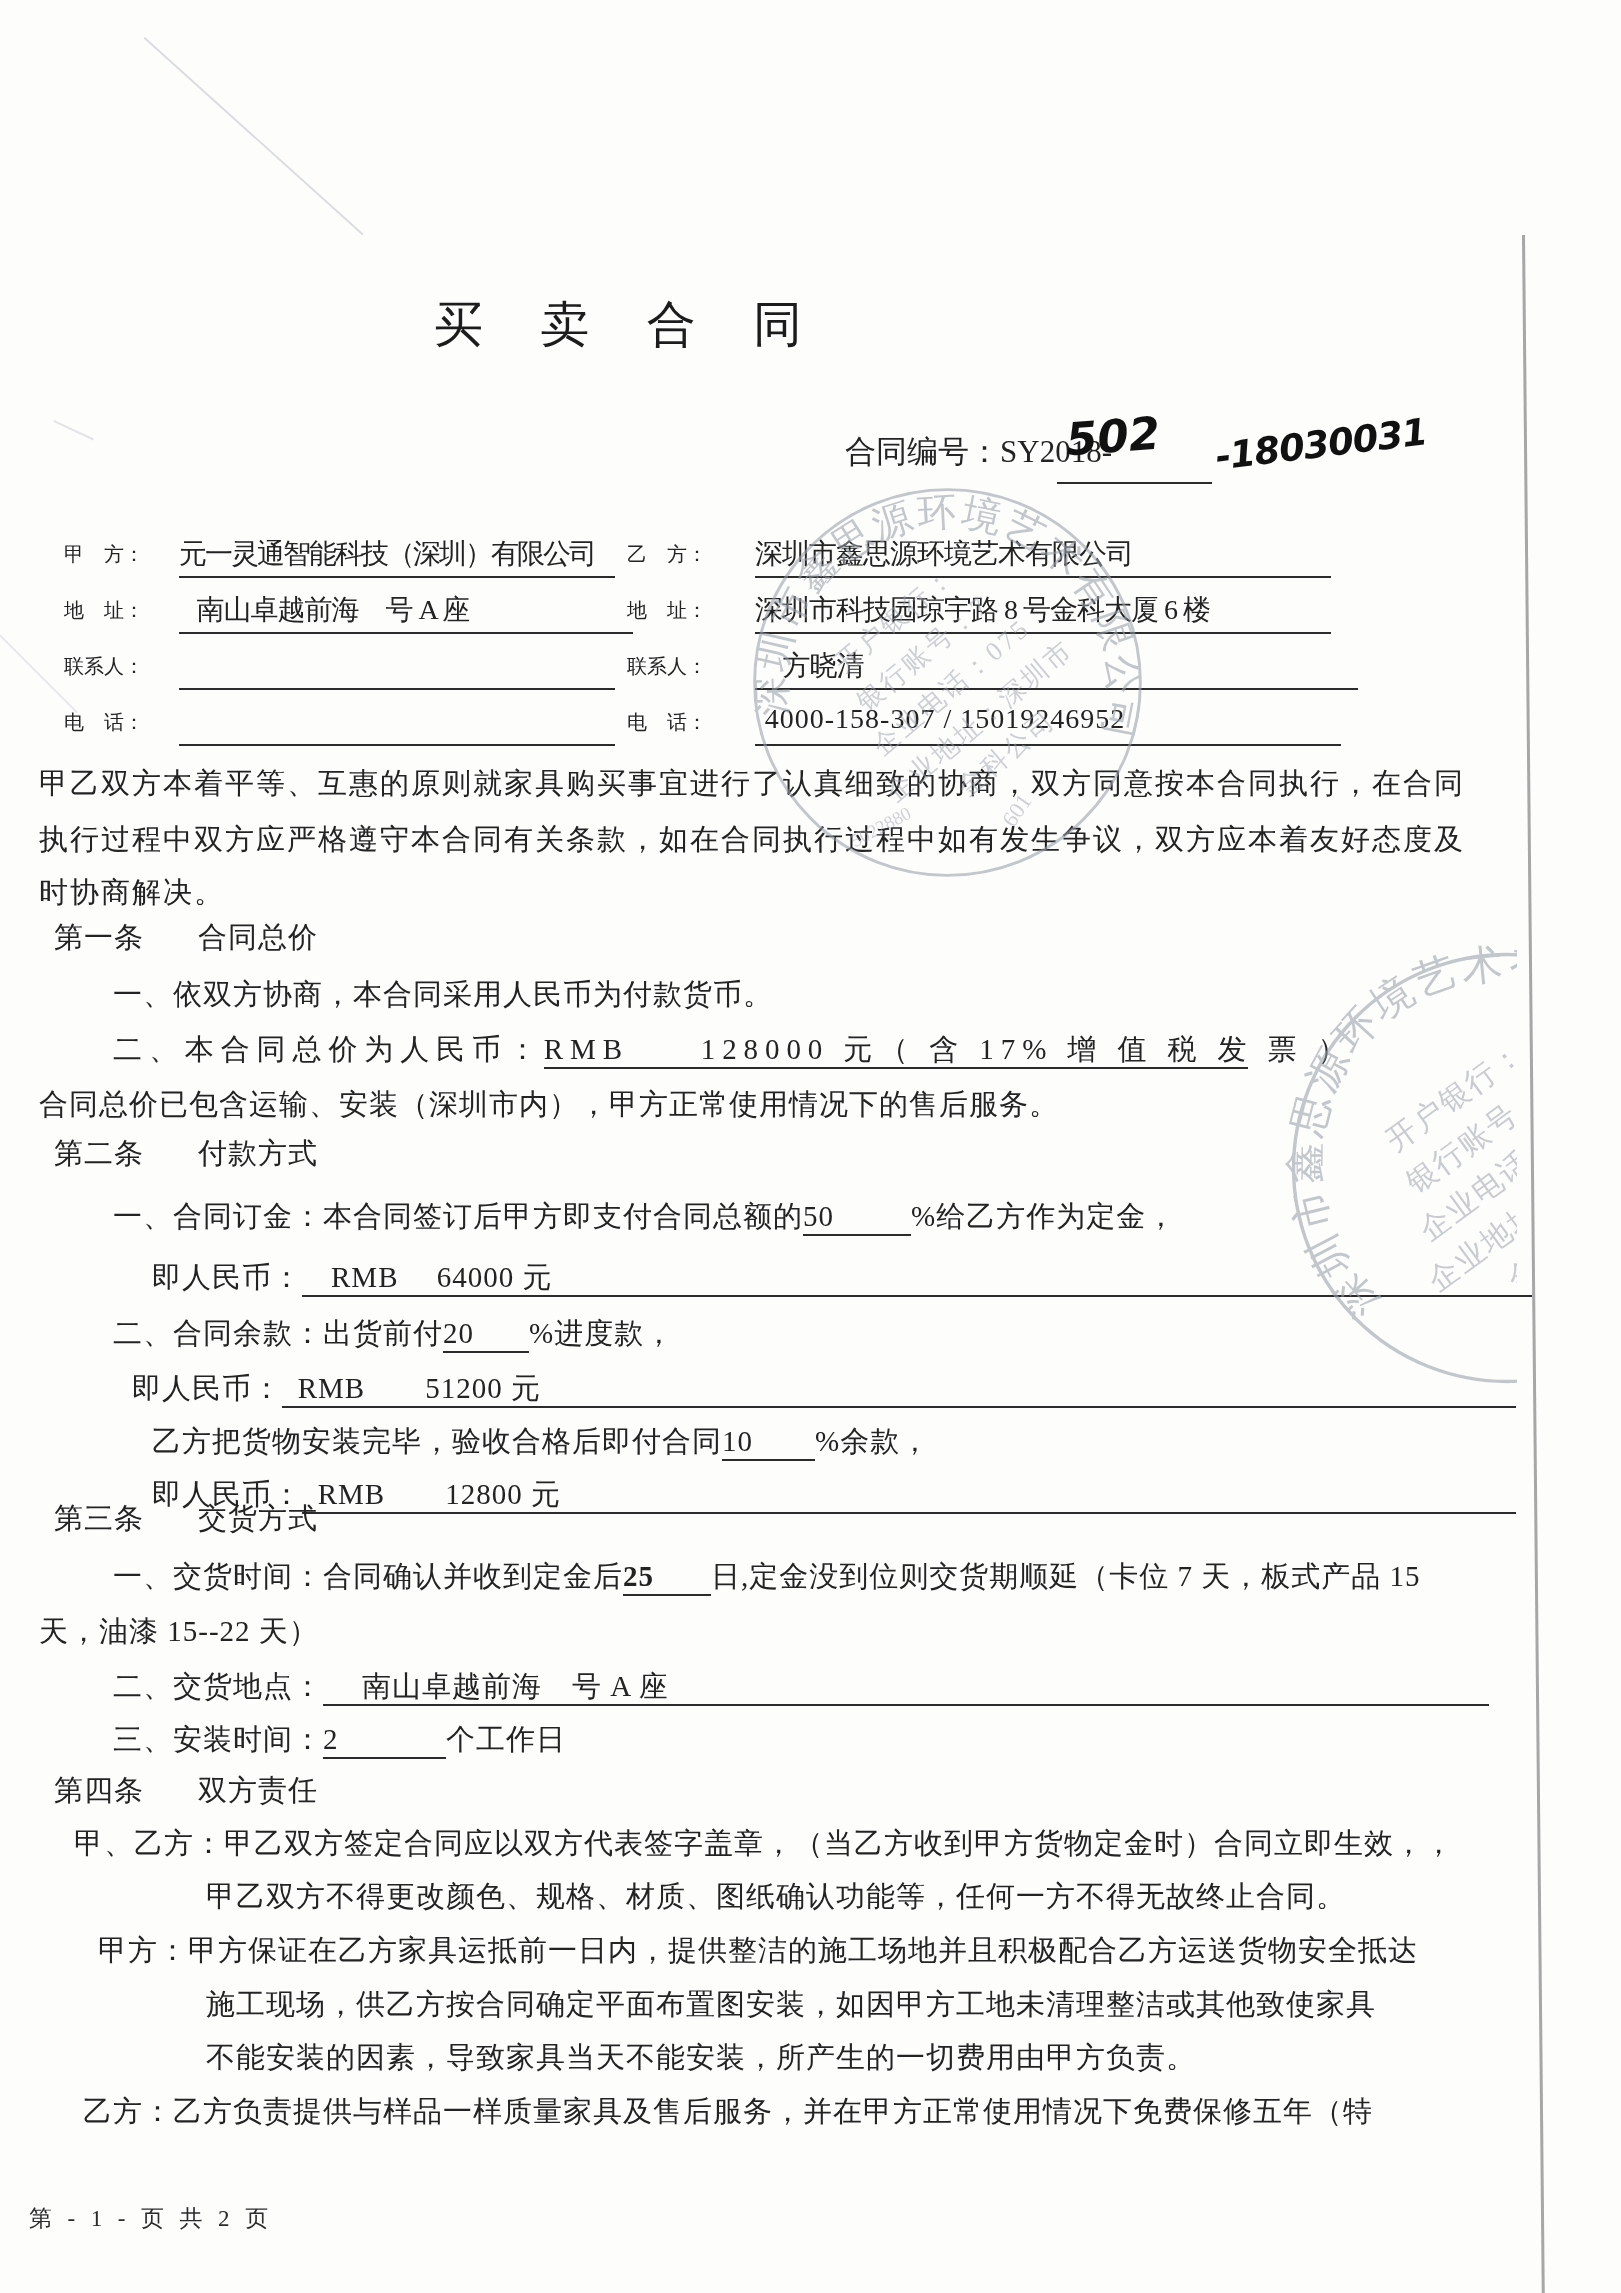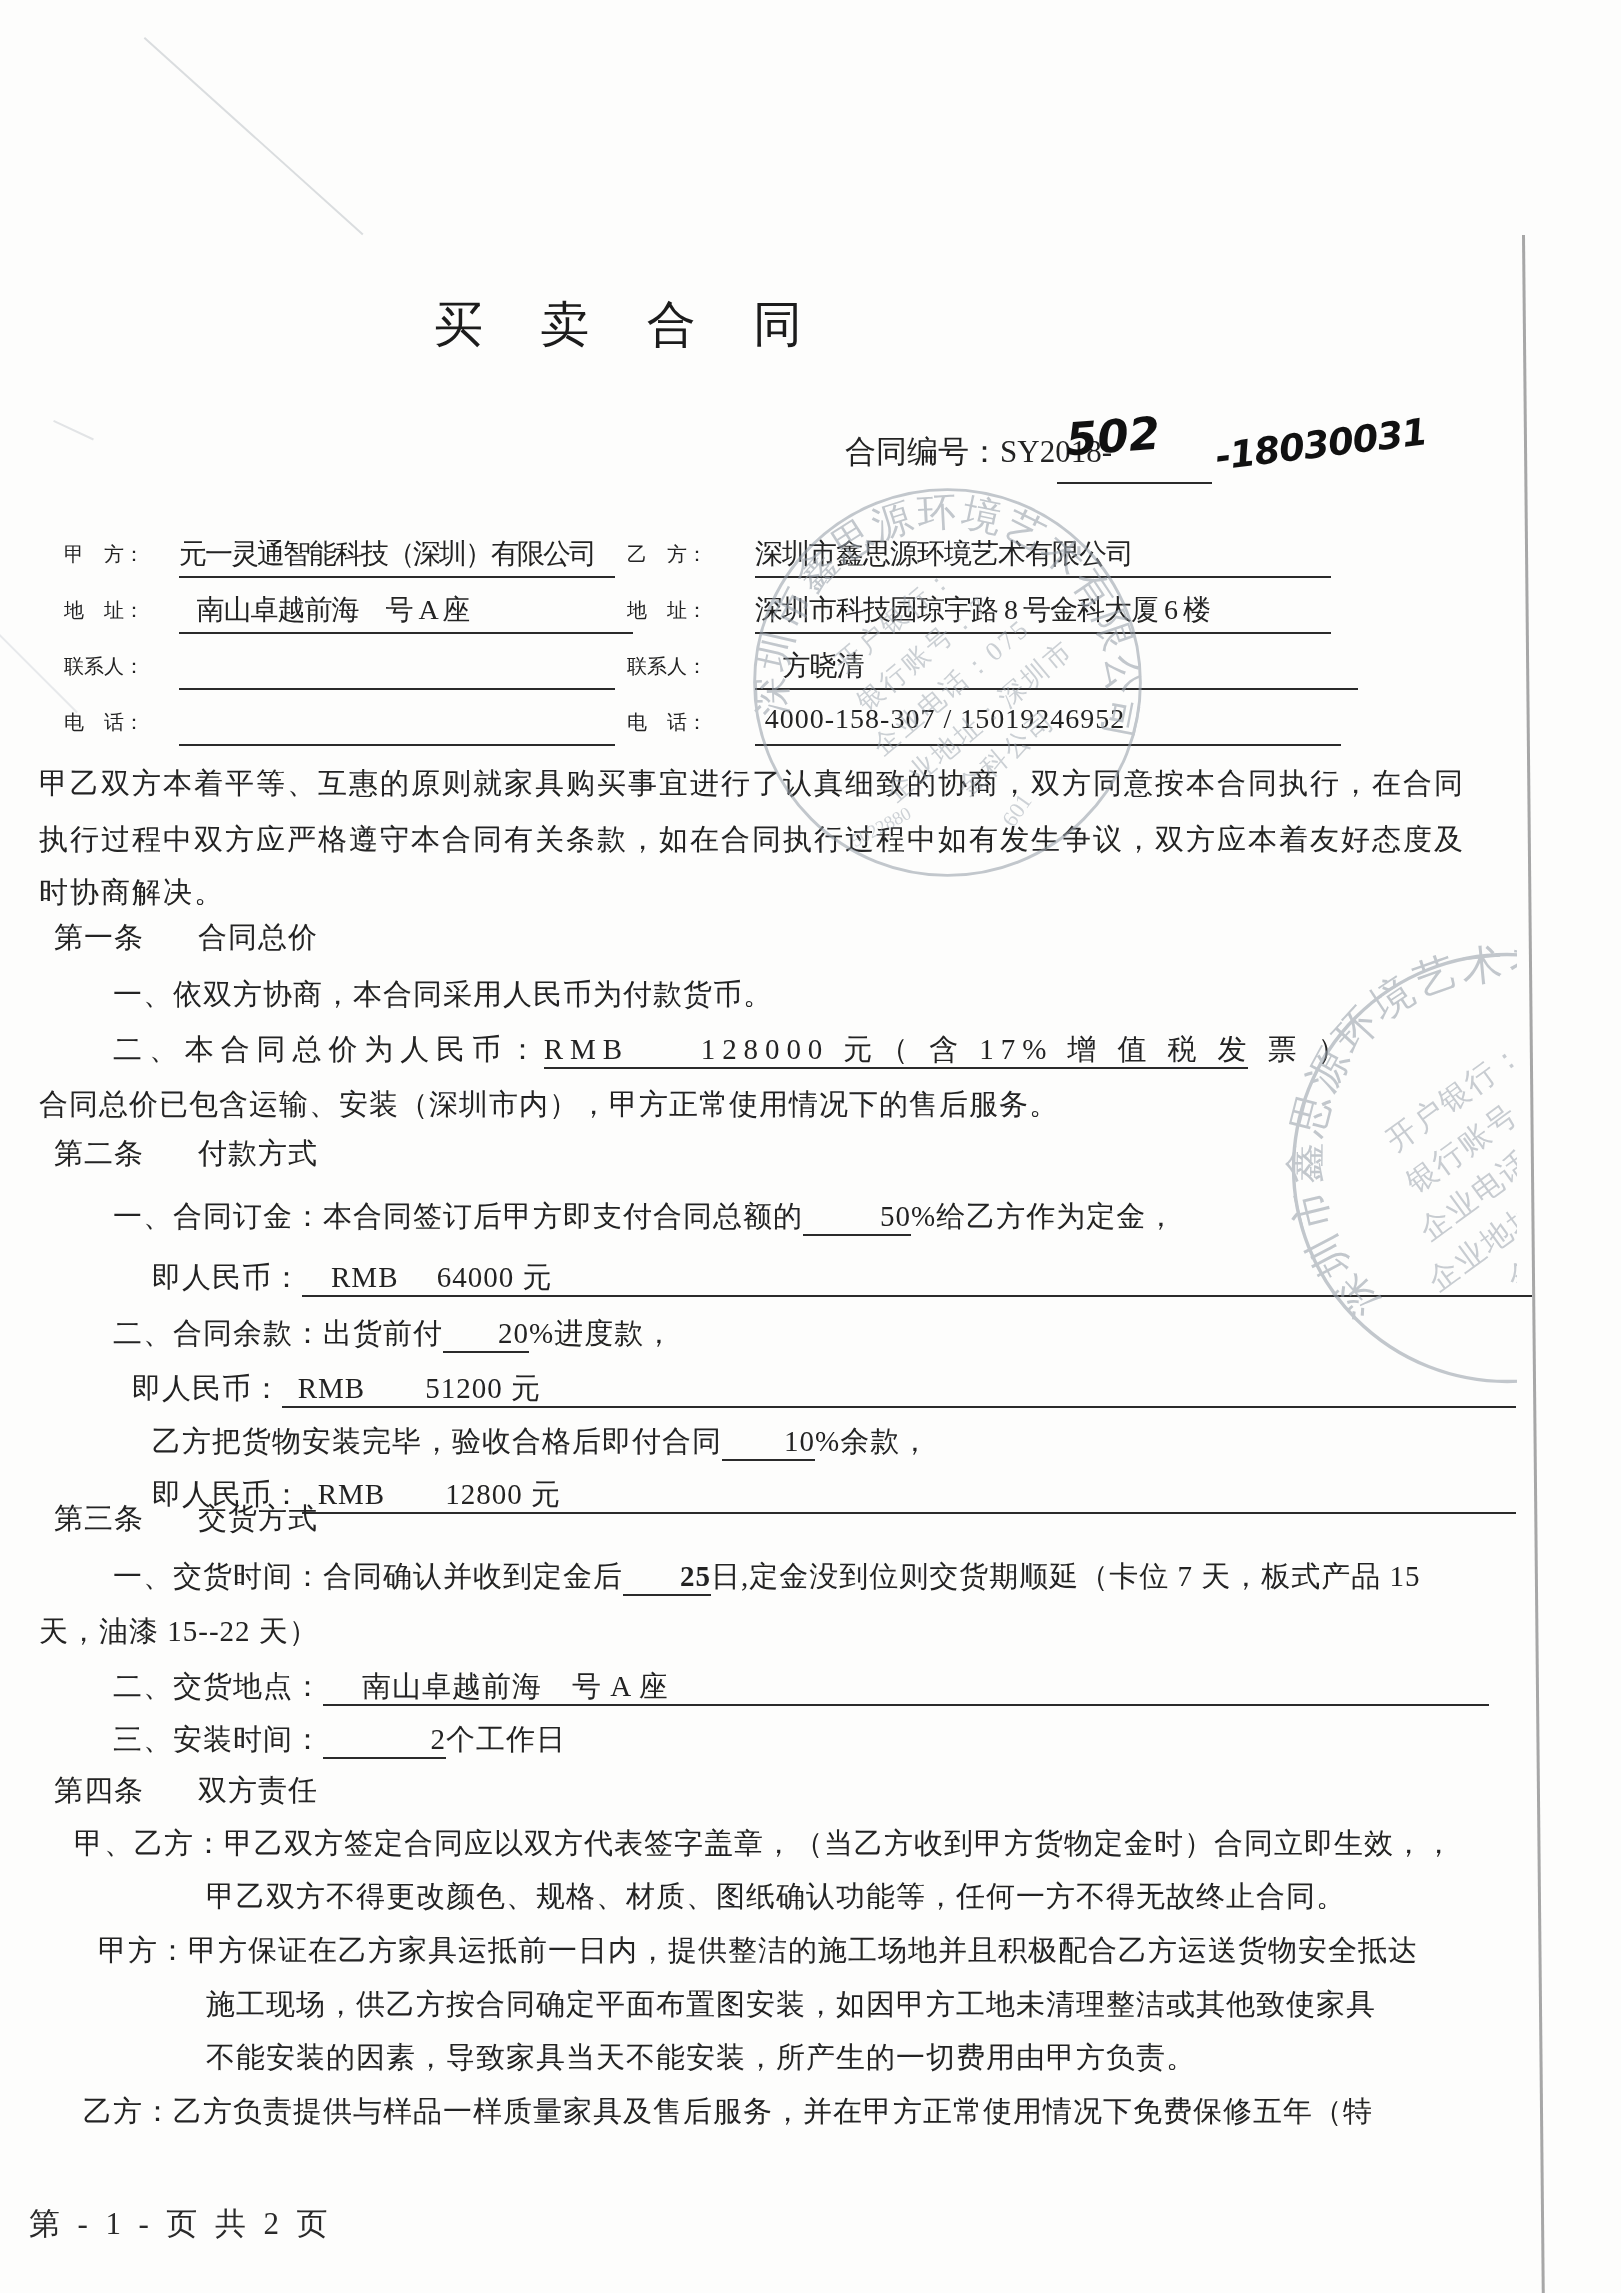--- a/index.html
+++ b/index.html
@@ -7,30 +7,30 @@
     position:relative;
     width:1621px;height:2294px;
     margin:0 auto;
     background:#fdfdfc;
     overflow:hidden;
     font-family:"Liberation Serif","DejaVu Serif",serif;
     color:#232323;
   }
   .line{position:absolute;font-size:29px;line-height:1.25;white-space:nowrap;letter-spacing:1px;}
   .u{display:inline-block;border-bottom:2px solid #2b2b2b;}
-  .blank{display:inline-block;border-bottom:2px solid #2b2b2b;text-align:right;}
+  .blank{display:inline-block;border-bottom:2px solid #2b2b2b;text-align:left;}
   .uline{position:absolute;height:2px;background:#2b2b2b;}
   .title{position:absolute;font-size:49px;letter-spacing:9.8px;word-spacing:25.5px;color:#1c1c1c;}
   .cno{position:absolute;font-size:31px;white-space:nowrap;}
   .hw{position:absolute;font-family:"DejaVu Sans",sans-serif;font-style:italic;font-weight:bold;color:#111;white-space:nowrap;}
   .prow-label{position:absolute;font-size:20px;white-space:nowrap;}
   .prow-val{position:absolute;font-size:28px;white-space:nowrap;border-bottom:2px solid #2b2b2b;height:41px;letter-spacing:-1px;}
   .sect-title{margin-left:54px;}
   .sp{letter-spacing:6.9px;}
-  .footer{position:absolute;font-size:31px;letter-spacing:4.9px;color:#2a2a2a;}
+  .footer{position:absolute;font-size:23px;letter-spacing:4.9px;color:#2a2a2a;}
   .stamp{position:absolute;opacity:.58;filter:blur(0.5px);pointer-events:none;}
   .stamp svg{color:#98a1ab;}
   .stamp-clip{position:absolute;overflow:hidden;pointer-events:none;}
   .artifact{position:absolute;pointer-events:none;}
   .scanline{position:absolute;width:2.9px;background:#a7a7a7;transform-origin:top center;pointer-events:none;}
 </style>
 </head>
 <body>
 
 <div class="page">

